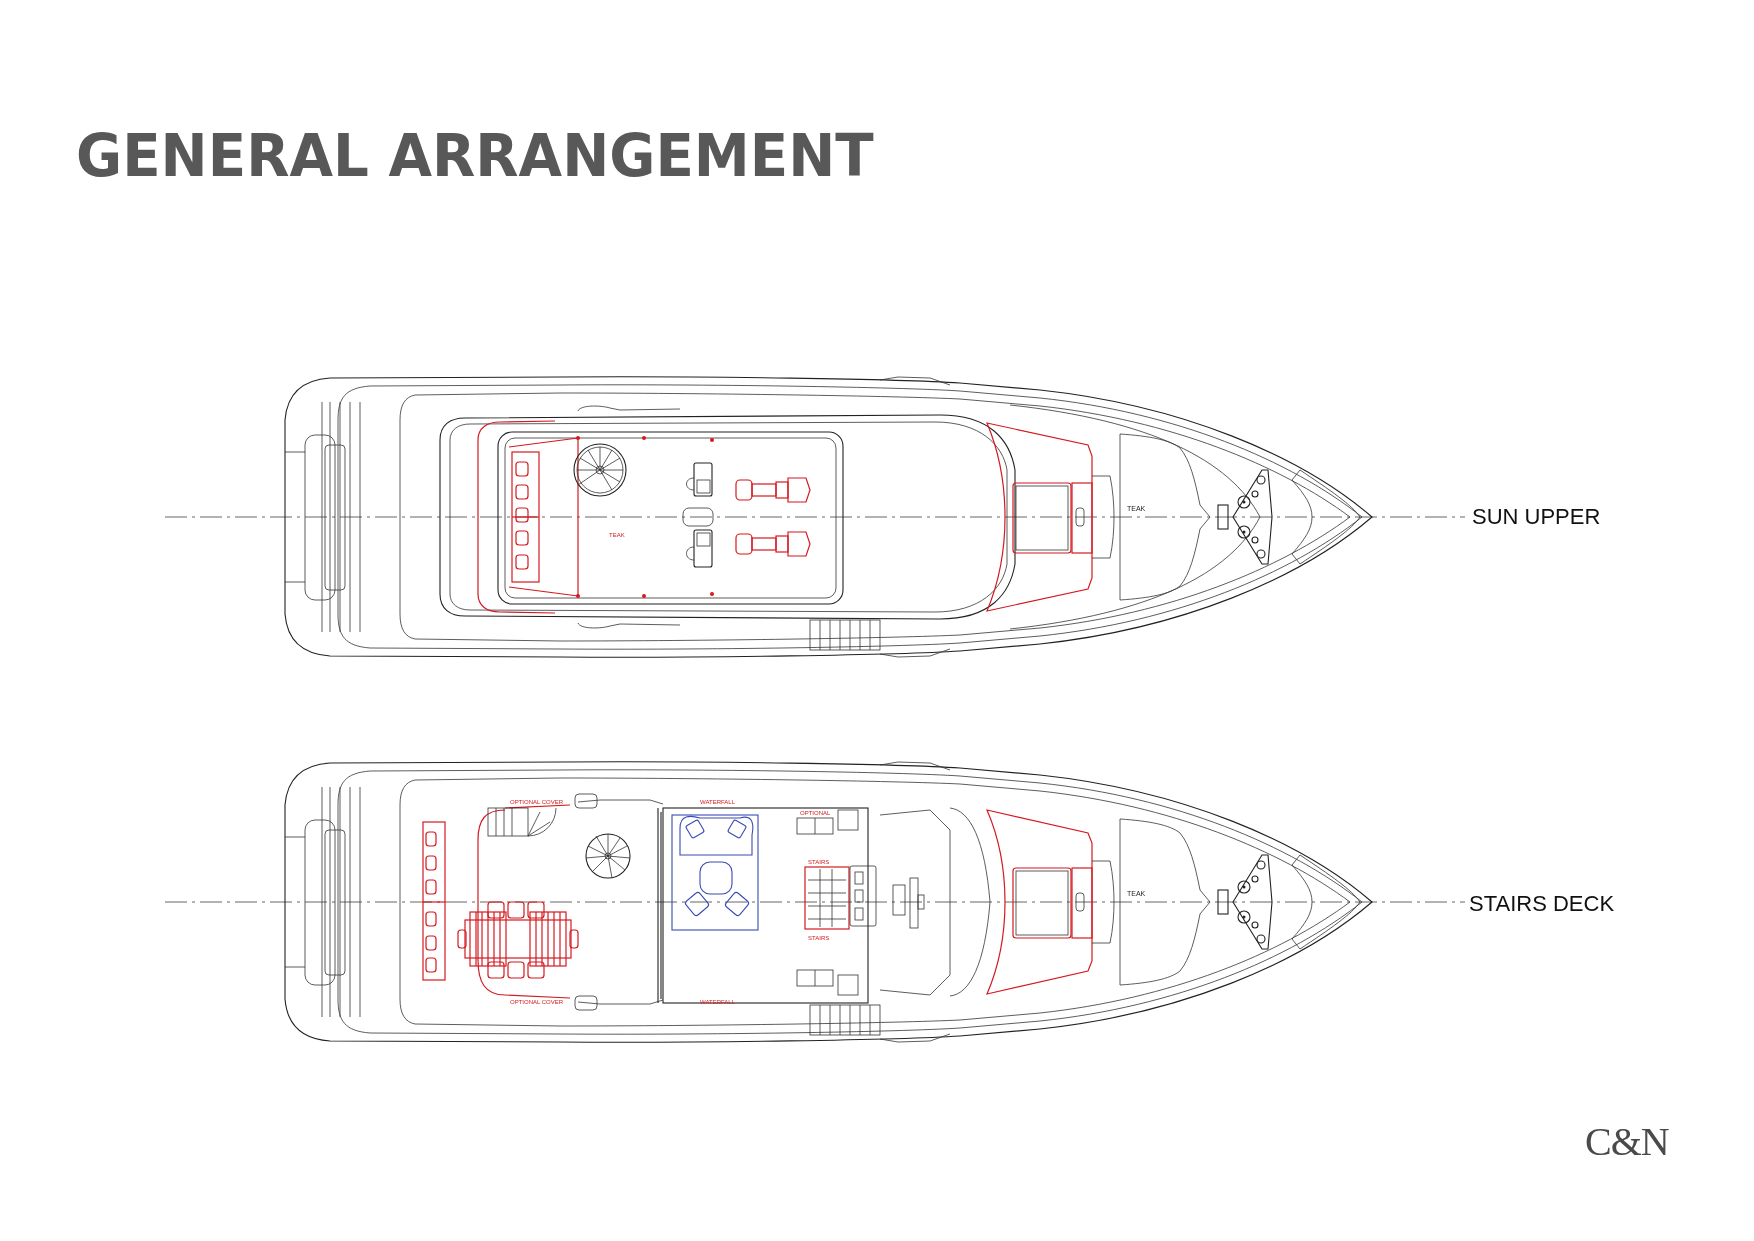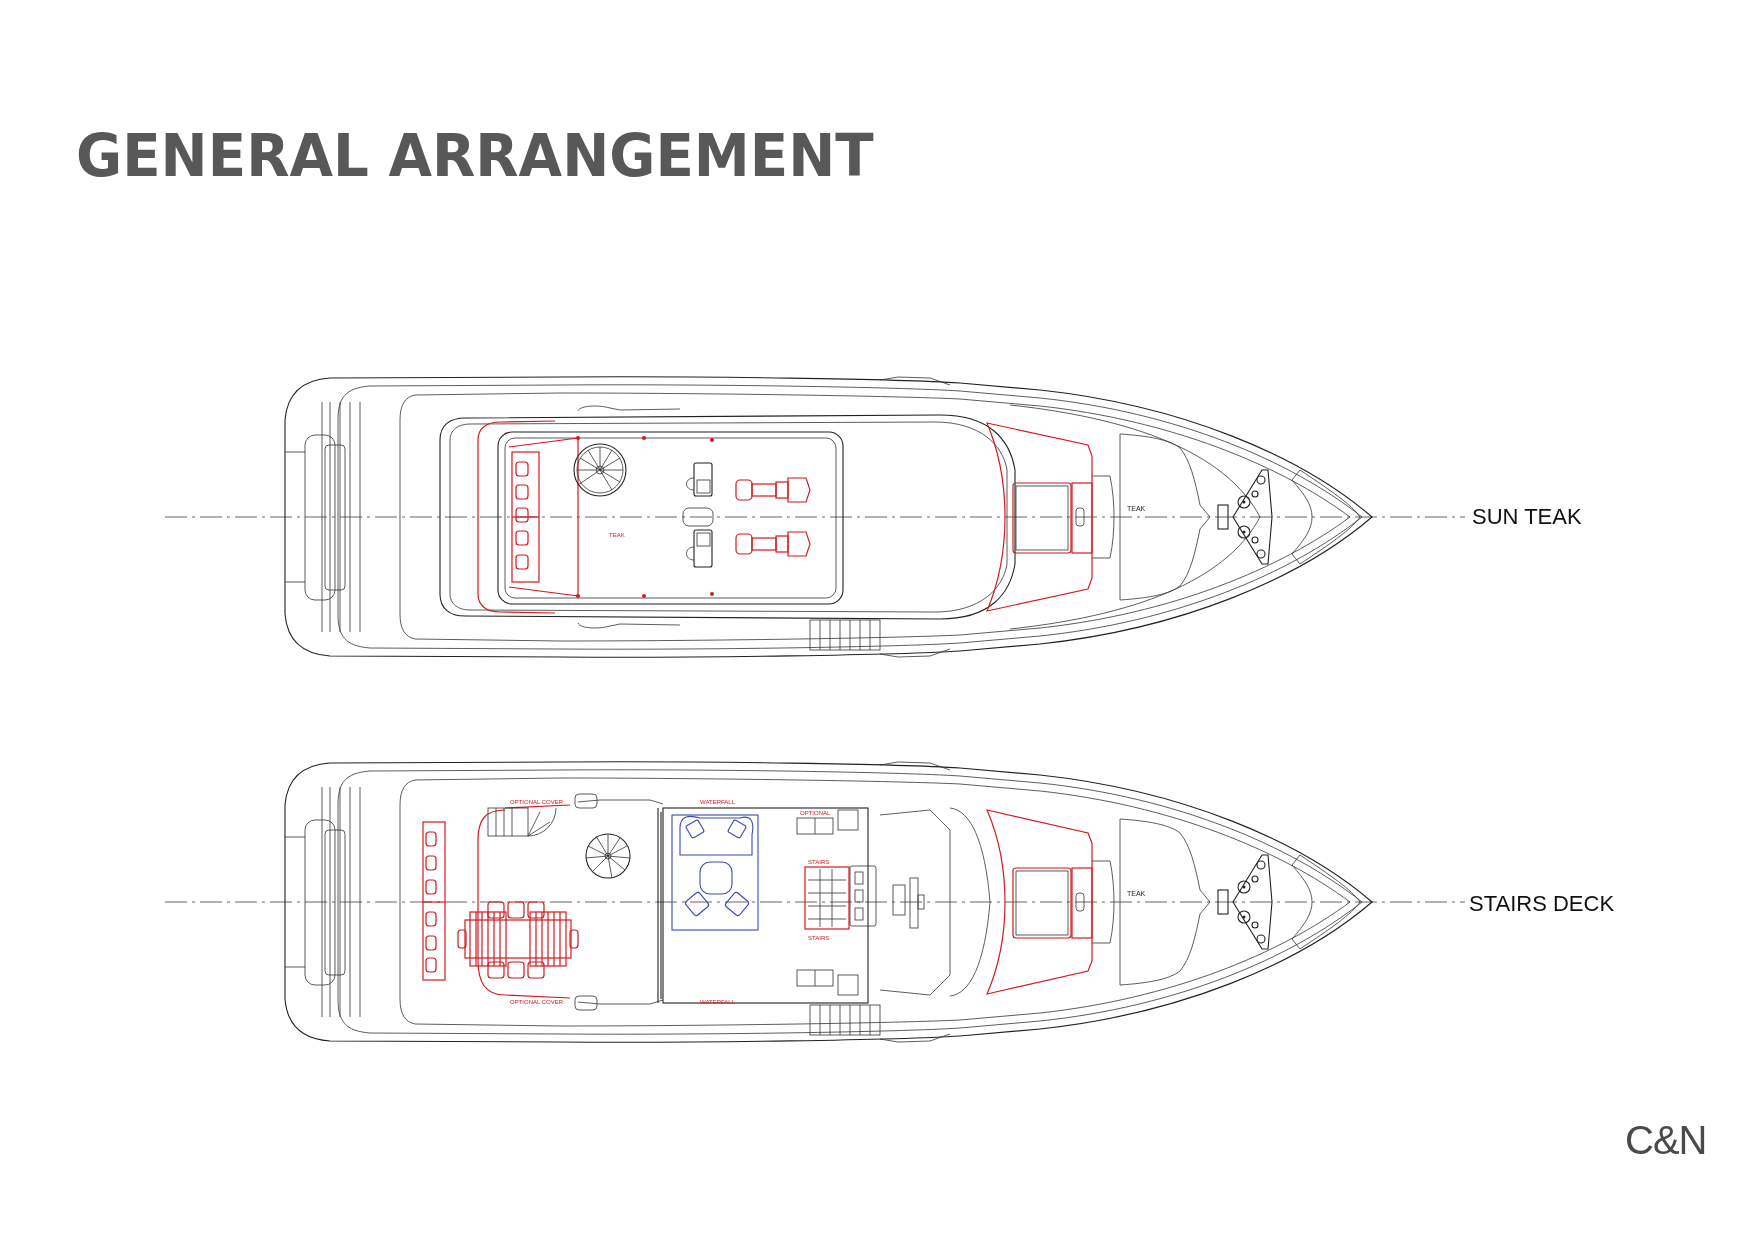--- a/index.html
+++ b/index.html
@@ -1,20 +1,20 @@
 <!DOCTYPE html>
 <html><head>
 <meta charset="utf-8">
 <style>
   html, body { margin:0; padding:0; background:#ffffff; }
   body { width:1754px; height:1241px; position:relative; overflow:hidden; font-family:"Liberation Sans", sans-serif; }
   .title { position:absolute; left:76px; top:122px; font-family:"DejaVu Sans", sans-serif; font-weight:bold; font-size:58px; letter-spacing:0px; color:#585858; white-space:nowrap; transform:scaleX(0.97); transform-origin:left top; }
   .drawing { position:absolute; left:0; top:0; }
   .deck-label { position:absolute; font-family:"Liberation Sans", sans-serif; font-size:22px; color:#111; white-space:nowrap; }
-  .logo { position:absolute; left:1585px; top:1118px; font-family:Liberation Sans, sans-serif; font-size:40px; color:#4a4a4a; letter-spacing:-1px;margin-left:40px; }
+  .logo { position:absolute; left:1585px; top:1118px; font-family:Liberation Serif, serif; font-size:40px; color:#4a4a4a; letter-spacing:-1px; }
   .ln { fill:none; stroke:#222; stroke-width:1.1; }
   .ln2 { fill:none; stroke:#333; stroke-width:0.8; }
   .rd { fill:none; stroke:#d4191f; stroke-width:1.2; }
   .bl { fill:none; stroke:#3a4ab5; stroke-width:1.1; }
   .cl { stroke:#555; stroke-width:0.9; stroke-dasharray:22 5 3 5; fill:none; }
   .tiny { font-family:"Liberation Sans", sans-serif; font-size:7px; fill:#222; }
   .tinyr { font-family:"Liberation Sans", sans-serif; font-size:6px; fill:#d4191f; }
 </style>
 </head>
 <body>
@@ -334,16 +334,16 @@
       <line x1="840" y1="1005" x2="840" y2="1035"></line>
       <line x1="850" y1="1005" x2="850" y2="1035"></line>
       <line x1="860" y1="1005" x2="860" y2="1035"></line>
       <line x1="870" y1="1005" x2="870" y2="1035"></line>
       <path d="M 880 765 L 898 762 L 930 763 L 950 770"></path>
       <path d="M 880 1039 L 898 1042 L 930 1041 L 950 1034"></path>
     </g>
   </g>
 </svg>
 
-<div class="deck-label" style="left:1472px; top:504px;">SUN TEAK</div>
+<div class="deck-label" style="left:1472px; top:504px;">SUN UPPER</div>
 <div class="deck-label" style="left:1469px; top:891px;">STAIRS DECK</div>
 
 <div class="logo">C&amp;N</div>
 
 </body></html>

